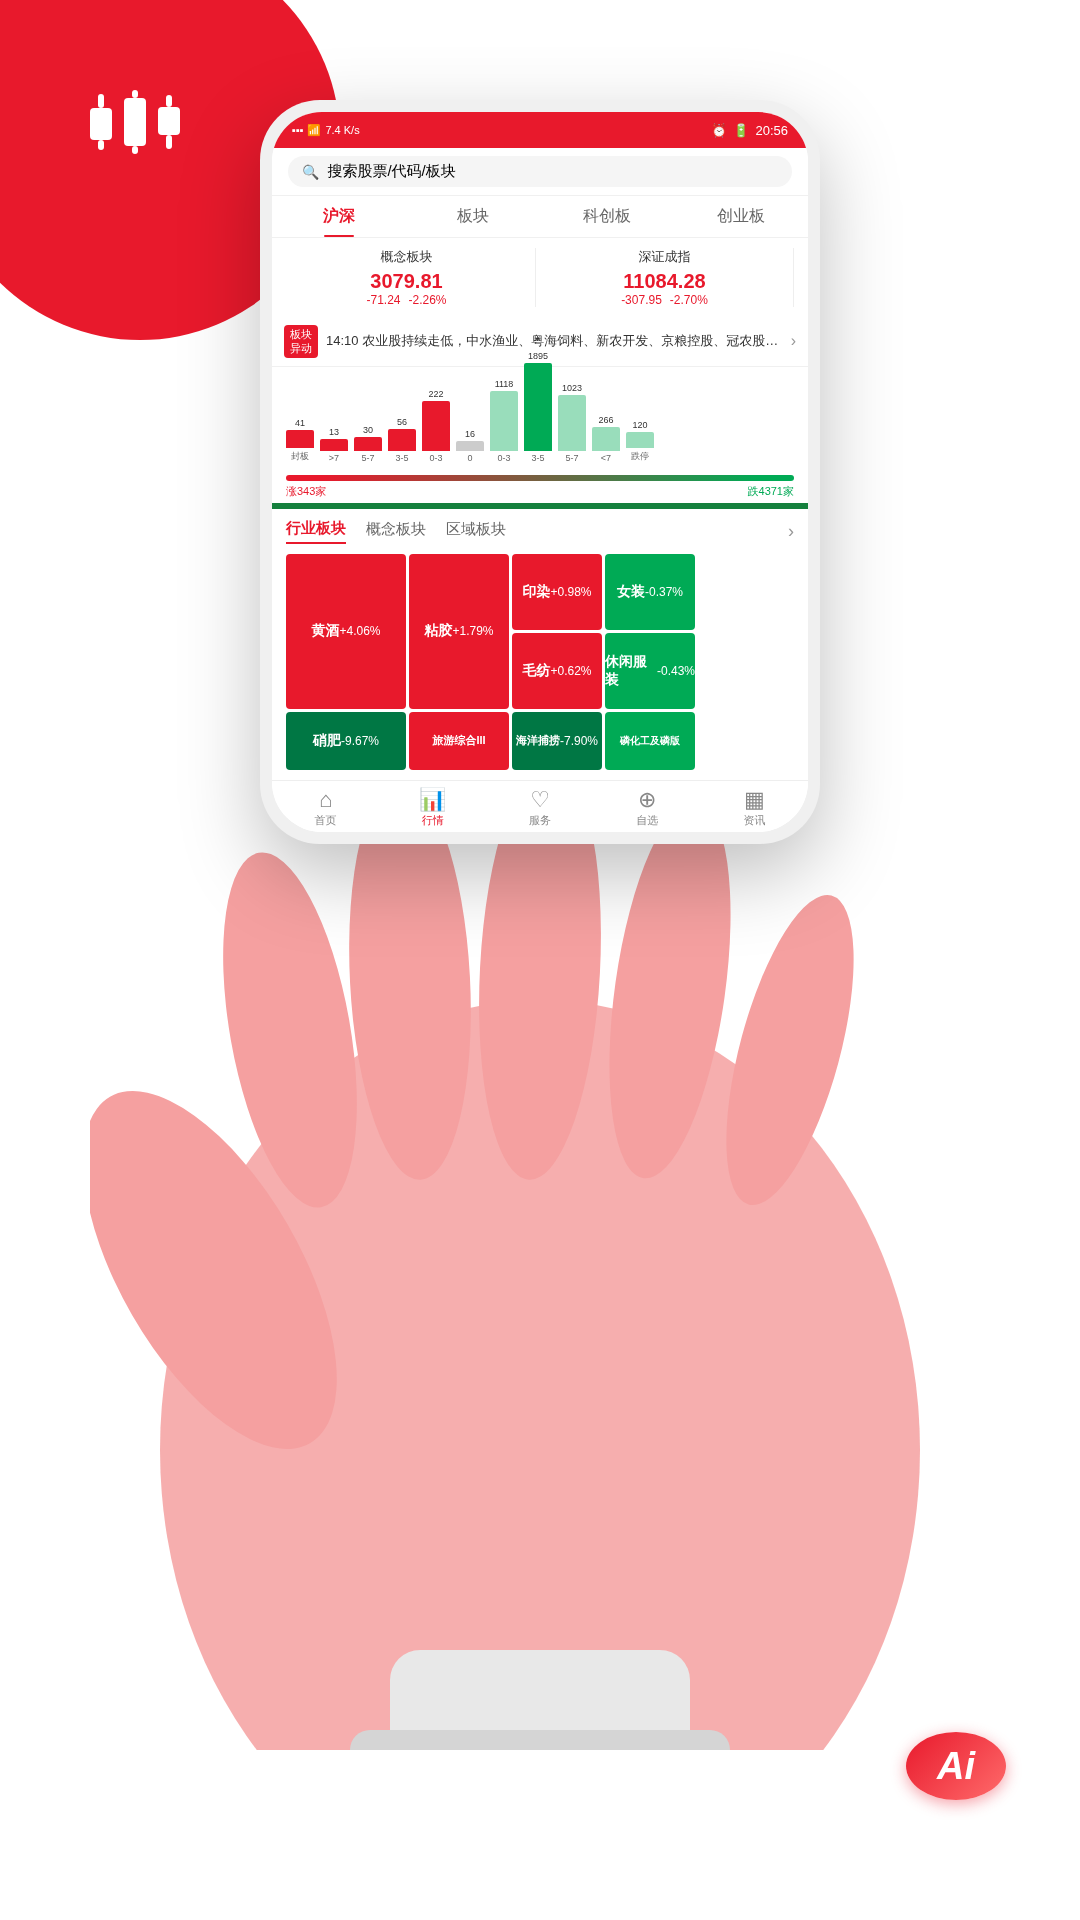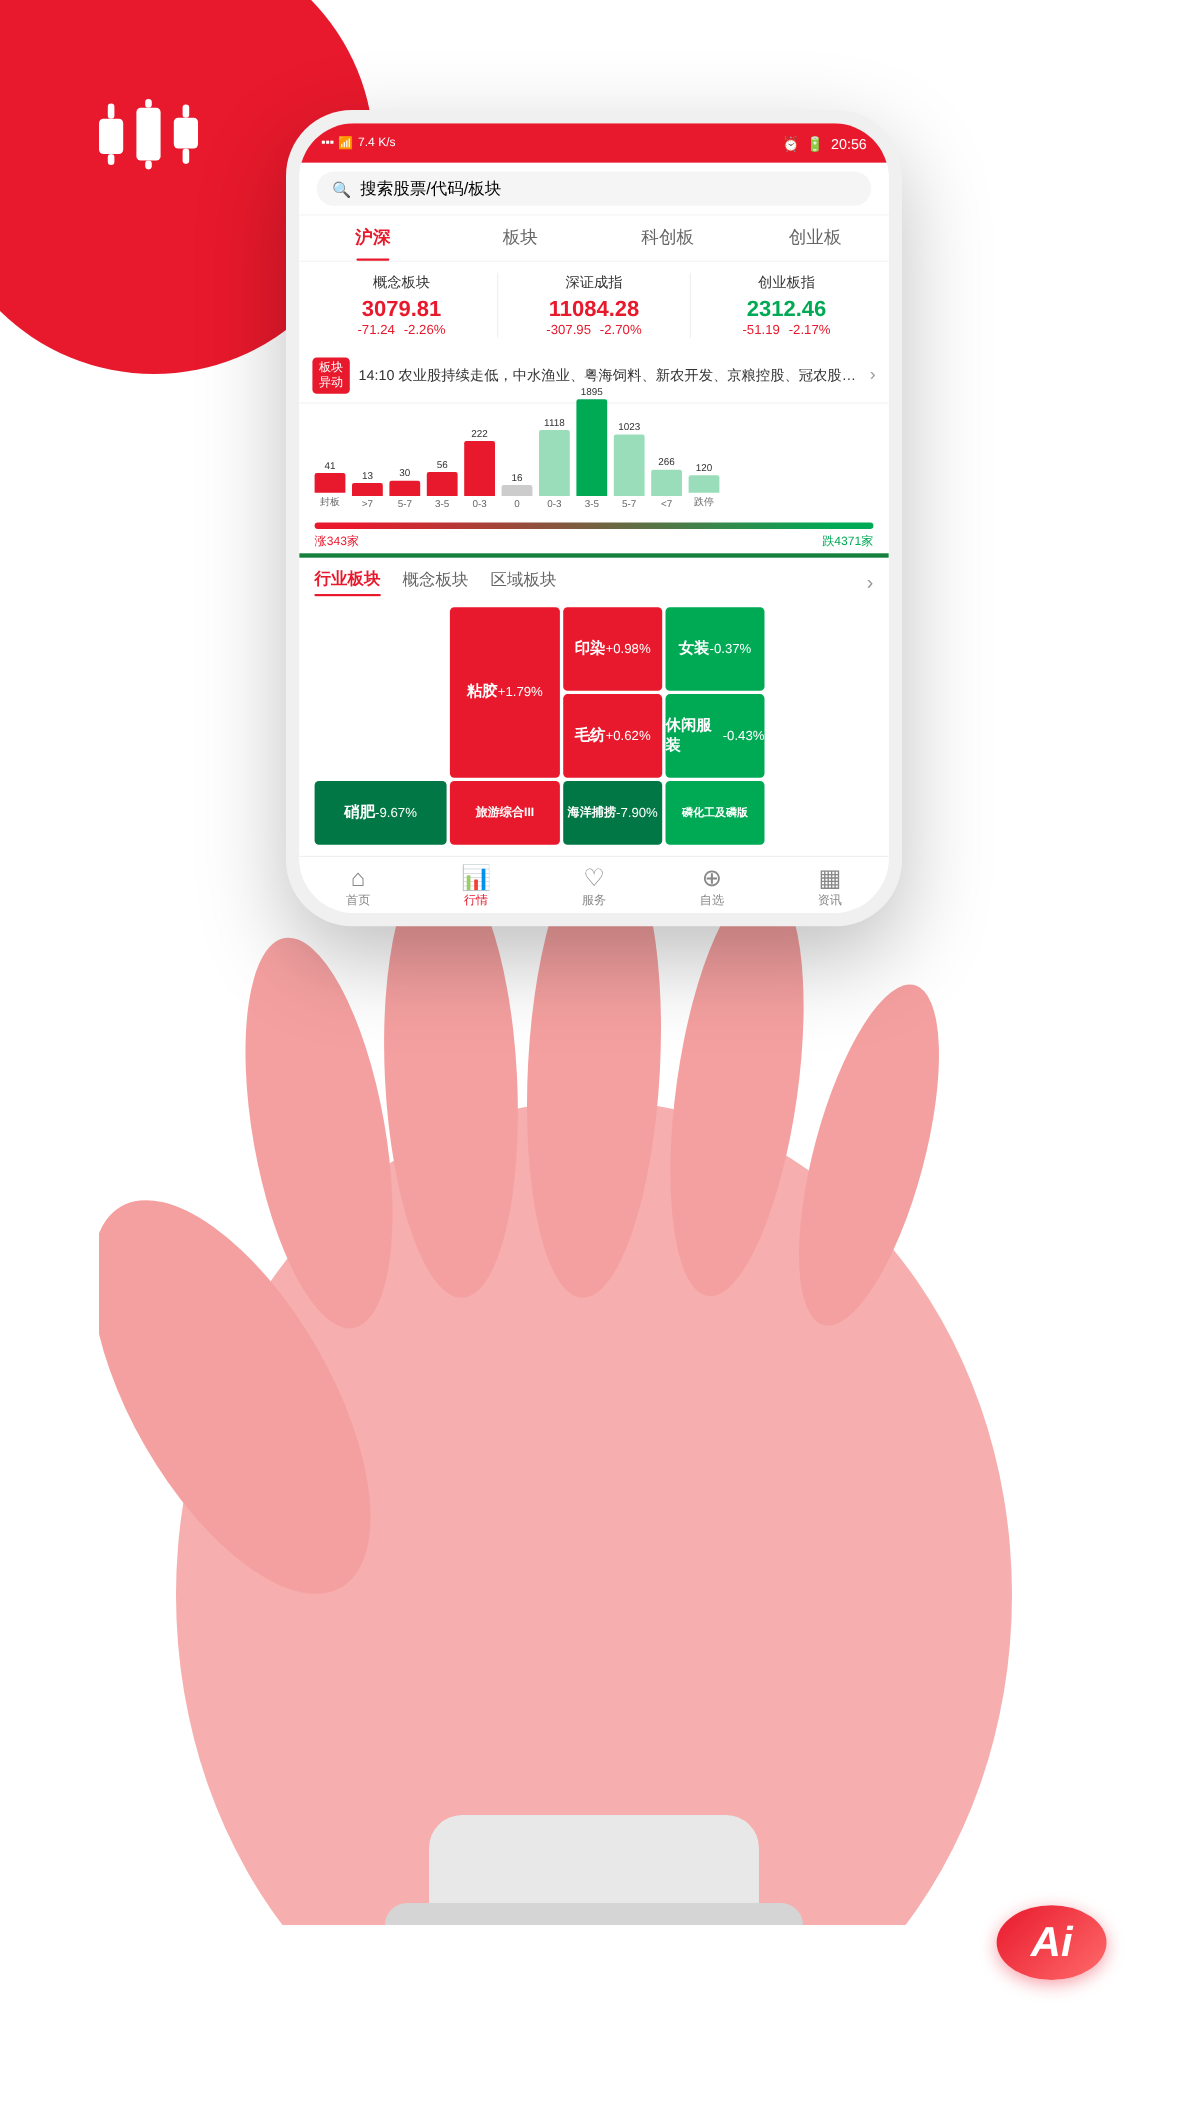--- a/index.html
+++ b/index.html
@@ -329,21 +329,21 @@
     .up-label { color: #e8192c; }
     .down-label { color: #00aa55; }
 
     
     .sector-tabs {
       display: flex;
       align-items: center;
       padding: 10px 14px;
       background: white;
       gap: 20px;
-      border-top: 4px solid #15803d;
+      border-top: 6px solid #15803d;
     }
 
     .sector-tab {
       font-size: 15px;
       color: #666;
       padding-bottom: 4px;
     }
 
     .sector-tab.active {
       color: #e8192c;
@@ -523,28 +523,20 @@
       <div style="width:1px; background:#eee;"></div>
       <div class="index-card">
         <div class="index-name">深证成指</div>
         <div class="index-value red">11084.28</div>
         <div class="index-change red">
           <span>-307.95</span>
             <span>-2.70%</span>
         </div>
       </div>
       <div style="width:1px; background:#eee;"></div>
-      <div class="index-card">
-        <div class="index-name">创业板指</div>
-        <div class="index-value green">2312.46</div>
-        <div class="index-change red">
-          <span>-51.19</span>
-            <span>-2.17%</span>
-        </div>
-      </div>
     </div>
 
     <div class="news-ticker">
       <div class="news-badge">
         <div>板块</div>
         <div>异动</div>
       </div>
       <span class="news-content">14:10 农业股持续走低，中水渔业、粤海饲料、新农开发、京粮控股、冠农股份等</span>
       <span class="news-arrow">›</span>
     </div>
@@ -623,20 +615,24 @@
     <div class="sector-tabs">
       <div class="sector-tab active">行业板块</div>
       <div class="sector-tab">概念板块</div>
       <div class="sector-tab">区域板块</div>
       <div class="sector-more">›</div>
     </div>
 
     <div class="heatmap">
       <div style="display:grid; grid-template-columns: 120px 100px 90px 90px; grid-template-rows: 76px 76px 58px; gap:3px;">
 
+        <div class="heatmap-cell cell-red" style="grid-row: 1 / 3; grid-column: 1;">
+          <span class="cell-name">黄酒</span>
+          <span class="cell-pct">+4.06%</span>
+        </div>
 
         <div class="heatmap-cell cell-red" style="grid-row: 1 / 3; grid-column: 2;">
           <span class="cell-name">粘胶</span>
           <span class="cell-pct">+1.79%</span>
         </div>
 
         <div class="heatmap-cell cell-red" style="grid-row: 1; grid-column: 3;">
           <span class="cell-name">印染</span>
           <span class="cell-pct">+0.98%</span>
         </div>

